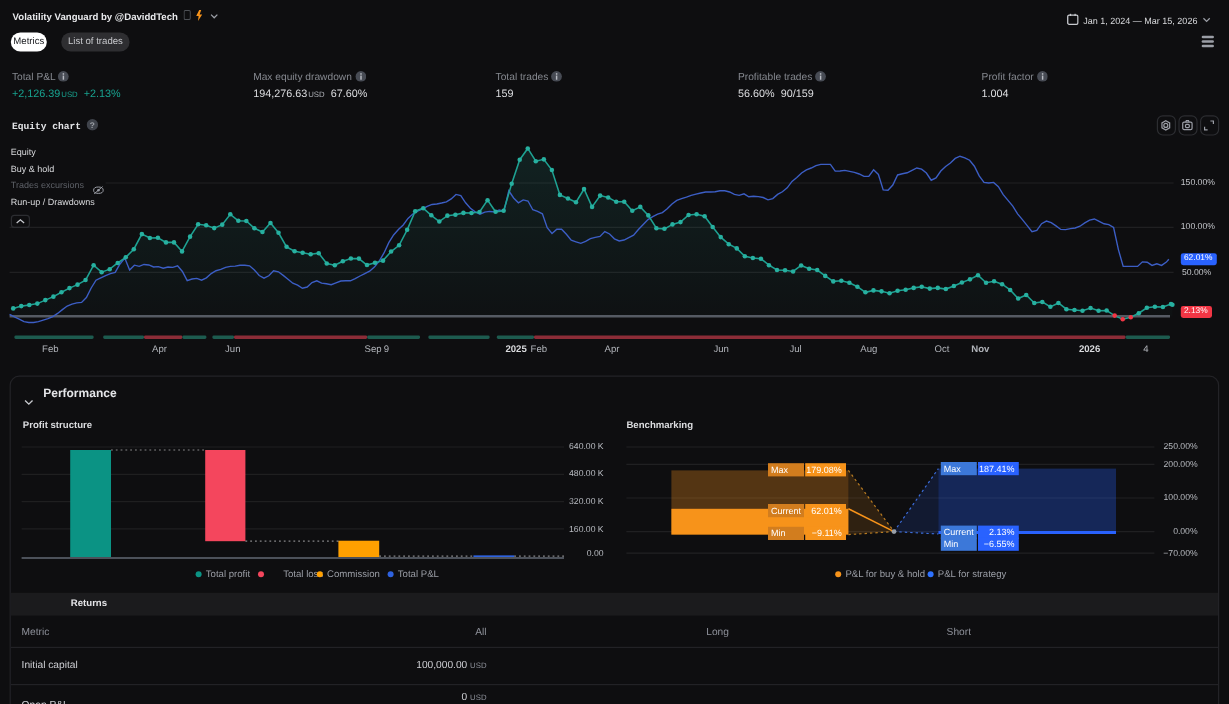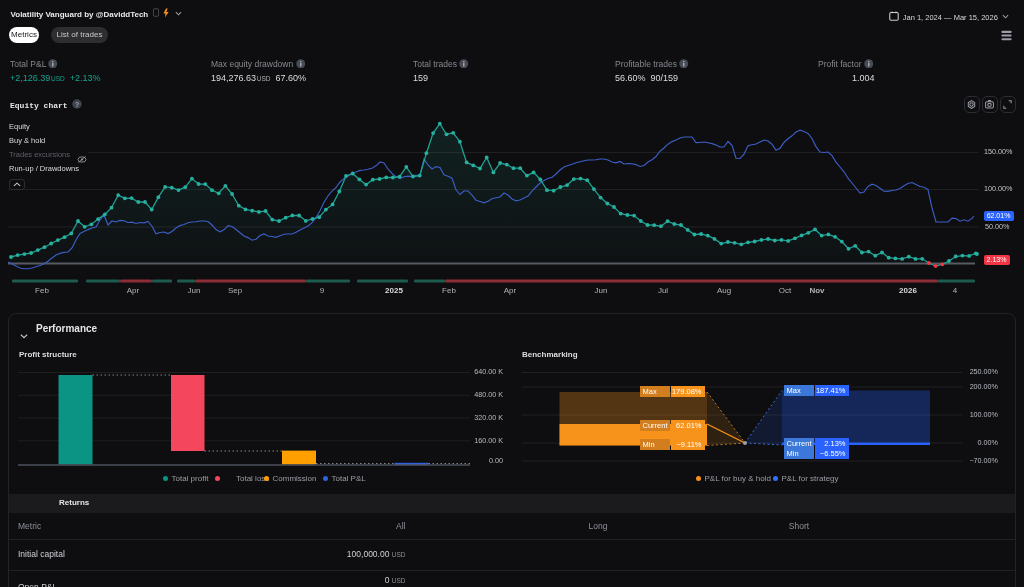--- a/index.html
+++ b/index.html
@@ -264,21 +264,21 @@
       </svg></div>
 <div class="abs" style="left:818px;top:58.9px;font-size:8.5px;line-height:10.2px;color:#85888f;font-weight:normal;">Profit factor <svg width="9.5" height="9.5" viewBox="0 0 11 11" style="vertical-align:-1.5px">
         <circle cx="5.5" cy="5.5" r="5.2" fill="#474b54"></circle>
         <rect x="4.9" y="2.3" width="1.4" height="1.5" fill="#b9bcc3"></rect>
         <rect x="4.9" y="4.6" width="1.4" height="4" fill="#b9bcc3"></rect>
       </svg></div>
 <div class="abs" style="left:10px;top:72.6px;font-size:9px;line-height:10.8px;color:#18a390;font-weight:normal;">+2,126.39 <span style="font-size:6.5px">USD</span>&nbsp; +2.13%</div>
 <div class="abs" style="left:211px;top:72.6px;font-size:9px;line-height:10.8px;color:#dcdde0;font-weight:normal;">194,276.63 <span style="font-size:6.5px;color:#aeb1b7">USD</span>&nbsp; 67.60%</div>
 <div class="abs" style="left:413px;top:72.6px;font-size:9px;line-height:10.8px;color:#dcdde0;font-weight:normal;">159</div>
 <div class="abs" style="left:615px;top:72.6px;font-size:9px;line-height:10.8px;color:#dcdde0;font-weight:normal;">56.60%&nbsp; 90/159</div>
-<div class="abs" style="left:852px;top:72.6px;font-size:9px;line-height:10.8px;color:#dcdde0;font-weight:normal;">1.004</div>
+<div class="abs" style="left:818px;top:72.6px;font-size:9px;line-height:10.8px;color:#dcdde0;font-weight:normal;">1.004</div>
 <div class="abs" style="left:10px;top:99.2px;font-size:8px;line-height:9.6px;color:#e3e4e7;font-weight:bold;font-family:Liberation Mono, monospace;">Equity chart <svg width="10" height="10" viewBox="0 0 12 12" style="vertical-align:-1.5px">
         <circle cx="6" cy="6" r="5.7" fill="#3f434b"></circle>
         <text x="6" y="9" font-size="8.5" fill="#9da0a7" text-anchor="middle">?</text>
       </svg></div>
 <div class="abs" style="left:963.5px;top:96px;width:16px;height:17px;border:1px solid #2c2d31;border-radius:5px;display:flex;align-items:center;justify-content:center">
       <svg width="11" height="11" viewBox="0 0 24 24" fill="none" stroke="#9b9ea6" stroke-width="2.2">
         <path d="M12 3.5 L19 7.5 V16.5 L12 20.5 L5 16.5 V7.5 Z"></path>
         <circle cx="12" cy="12" r="3.6"></circle>
       </svg>
     </div>
@@ -310,23 +310,23 @@
       </svg>
     </div>
 <div class="abs" style="left:984px;top:148.2px;font-size:7.2px;line-height:8.6px;color:#c4c6cb;font-weight:normal;">150.00%</div>
 <div class="abs" style="left:984px;top:185.2px;font-size:7.2px;line-height:8.6px;color:#c4c6cb;font-weight:normal;">100.00%</div>
 <div class="abs" style="left:985px;top:222.7px;font-size:7.2px;line-height:8.6px;color:#c4c6cb;font-weight:normal;">50.00%</div>
 <div class="abs" style="left:983.5px;top:211px;width:30px;height:10px;background:#2962ff;border-radius:2px;color:#fff;font-size:7px;text-align:center;line-height:10px">62.01%</div>
 <div class="abs" style="left:983.5px;top:254.5px;width:26px;height:10px;background:#f23645;border-radius:2px;color:#fff;font-size:7px;text-align:center;line-height:10px">2.13%</div>
 <div class="abs" style="left:-3px;top:286.2px;width:90px;text-align:center;font-size:8px;line-height:9.6px;color:#b0b3b9;font-weight:normal">Feb</div>
 <div class="abs" style="left:88px;top:286.2px;width:90px;text-align:center;font-size:8px;line-height:9.6px;color:#b0b3b9;font-weight:normal">Apr</div>
 <div class="abs" style="left:149px;top:286.2px;width:90px;text-align:center;font-size:8px;line-height:9.6px;color:#b0b3b9;font-weight:normal">Jun</div>
-<div class="abs" style="left:228px;top:286.2px;width:90px;text-align:left;font-size:8px;line-height:9.6px;color:#b0b3b9;font-weight:normal">Sep</div>
+<div class="abs" style="left:228px;top:286.2px;width:90px;text-align:right;font-size:8px;line-height:9.6px;color:#b0b3b9;font-weight:normal">Sep</div>
 <div class="abs" style="left:277px;top:286.2px;width:90px;text-align:center;font-size:8px;line-height:9.6px;color:#b0b3b9;font-weight:normal">9</div>
-<div class="abs" style="left:349px;top:286.2px;width:90px;text-align:center;font-size:8px;line-height:9.6px;color:#d9dadd;font-weight:bold">2025</div>
+<div class="abs" style="left:349px;top:286.2px;width:90px;text-align:right;font-size:8px;line-height:9.6px;color:#d9dadd;font-weight:bold">2025</div>
 <div class="abs" style="left:404px;top:286.2px;width:90px;text-align:center;font-size:8px;line-height:9.6px;color:#b0b3b9;font-weight:normal">Feb</div>
 <div class="abs" style="left:465px;top:286.2px;width:90px;text-align:center;font-size:8px;line-height:9.6px;color:#b0b3b9;font-weight:normal">Apr</div>
 <div class="abs" style="left:556px;top:286.2px;width:90px;text-align:center;font-size:8px;line-height:9.6px;color:#b0b3b9;font-weight:normal">Jun</div>
 <div class="abs" style="left:618px;top:286.2px;width:90px;text-align:center;font-size:8px;line-height:9.6px;color:#b0b3b9;font-weight:normal">Jul</div>
 <div class="abs" style="left:679px;top:286.2px;width:90px;text-align:center;font-size:8px;line-height:9.6px;color:#b0b3b9;font-weight:normal">Aug</div>
 <div class="abs" style="left:740px;top:286.2px;width:90px;text-align:center;font-size:8px;line-height:9.6px;color:#b0b3b9;font-weight:normal">Oct</div>
 <div class="abs" style="left:772px;top:286.2px;width:90px;text-align:center;font-size:8px;line-height:9.6px;color:#b0b3b9;font-weight:bold">Nov</div>
 <div class="abs" style="left:863px;top:286.2px;width:90px;text-align:center;font-size:8px;line-height:9.6px;color:#d9dadd;font-weight:bold">2026</div>
 <div class="abs" style="left:910px;top:286.2px;width:90px;text-align:center;font-size:8px;line-height:9.6px;color:#b0b3b9;font-weight:normal">4</div>
 <div class="abs" style="left:8px;top:313px;width:1008px;height:290px;border:1px solid #232327;border-radius:8px"></div>

